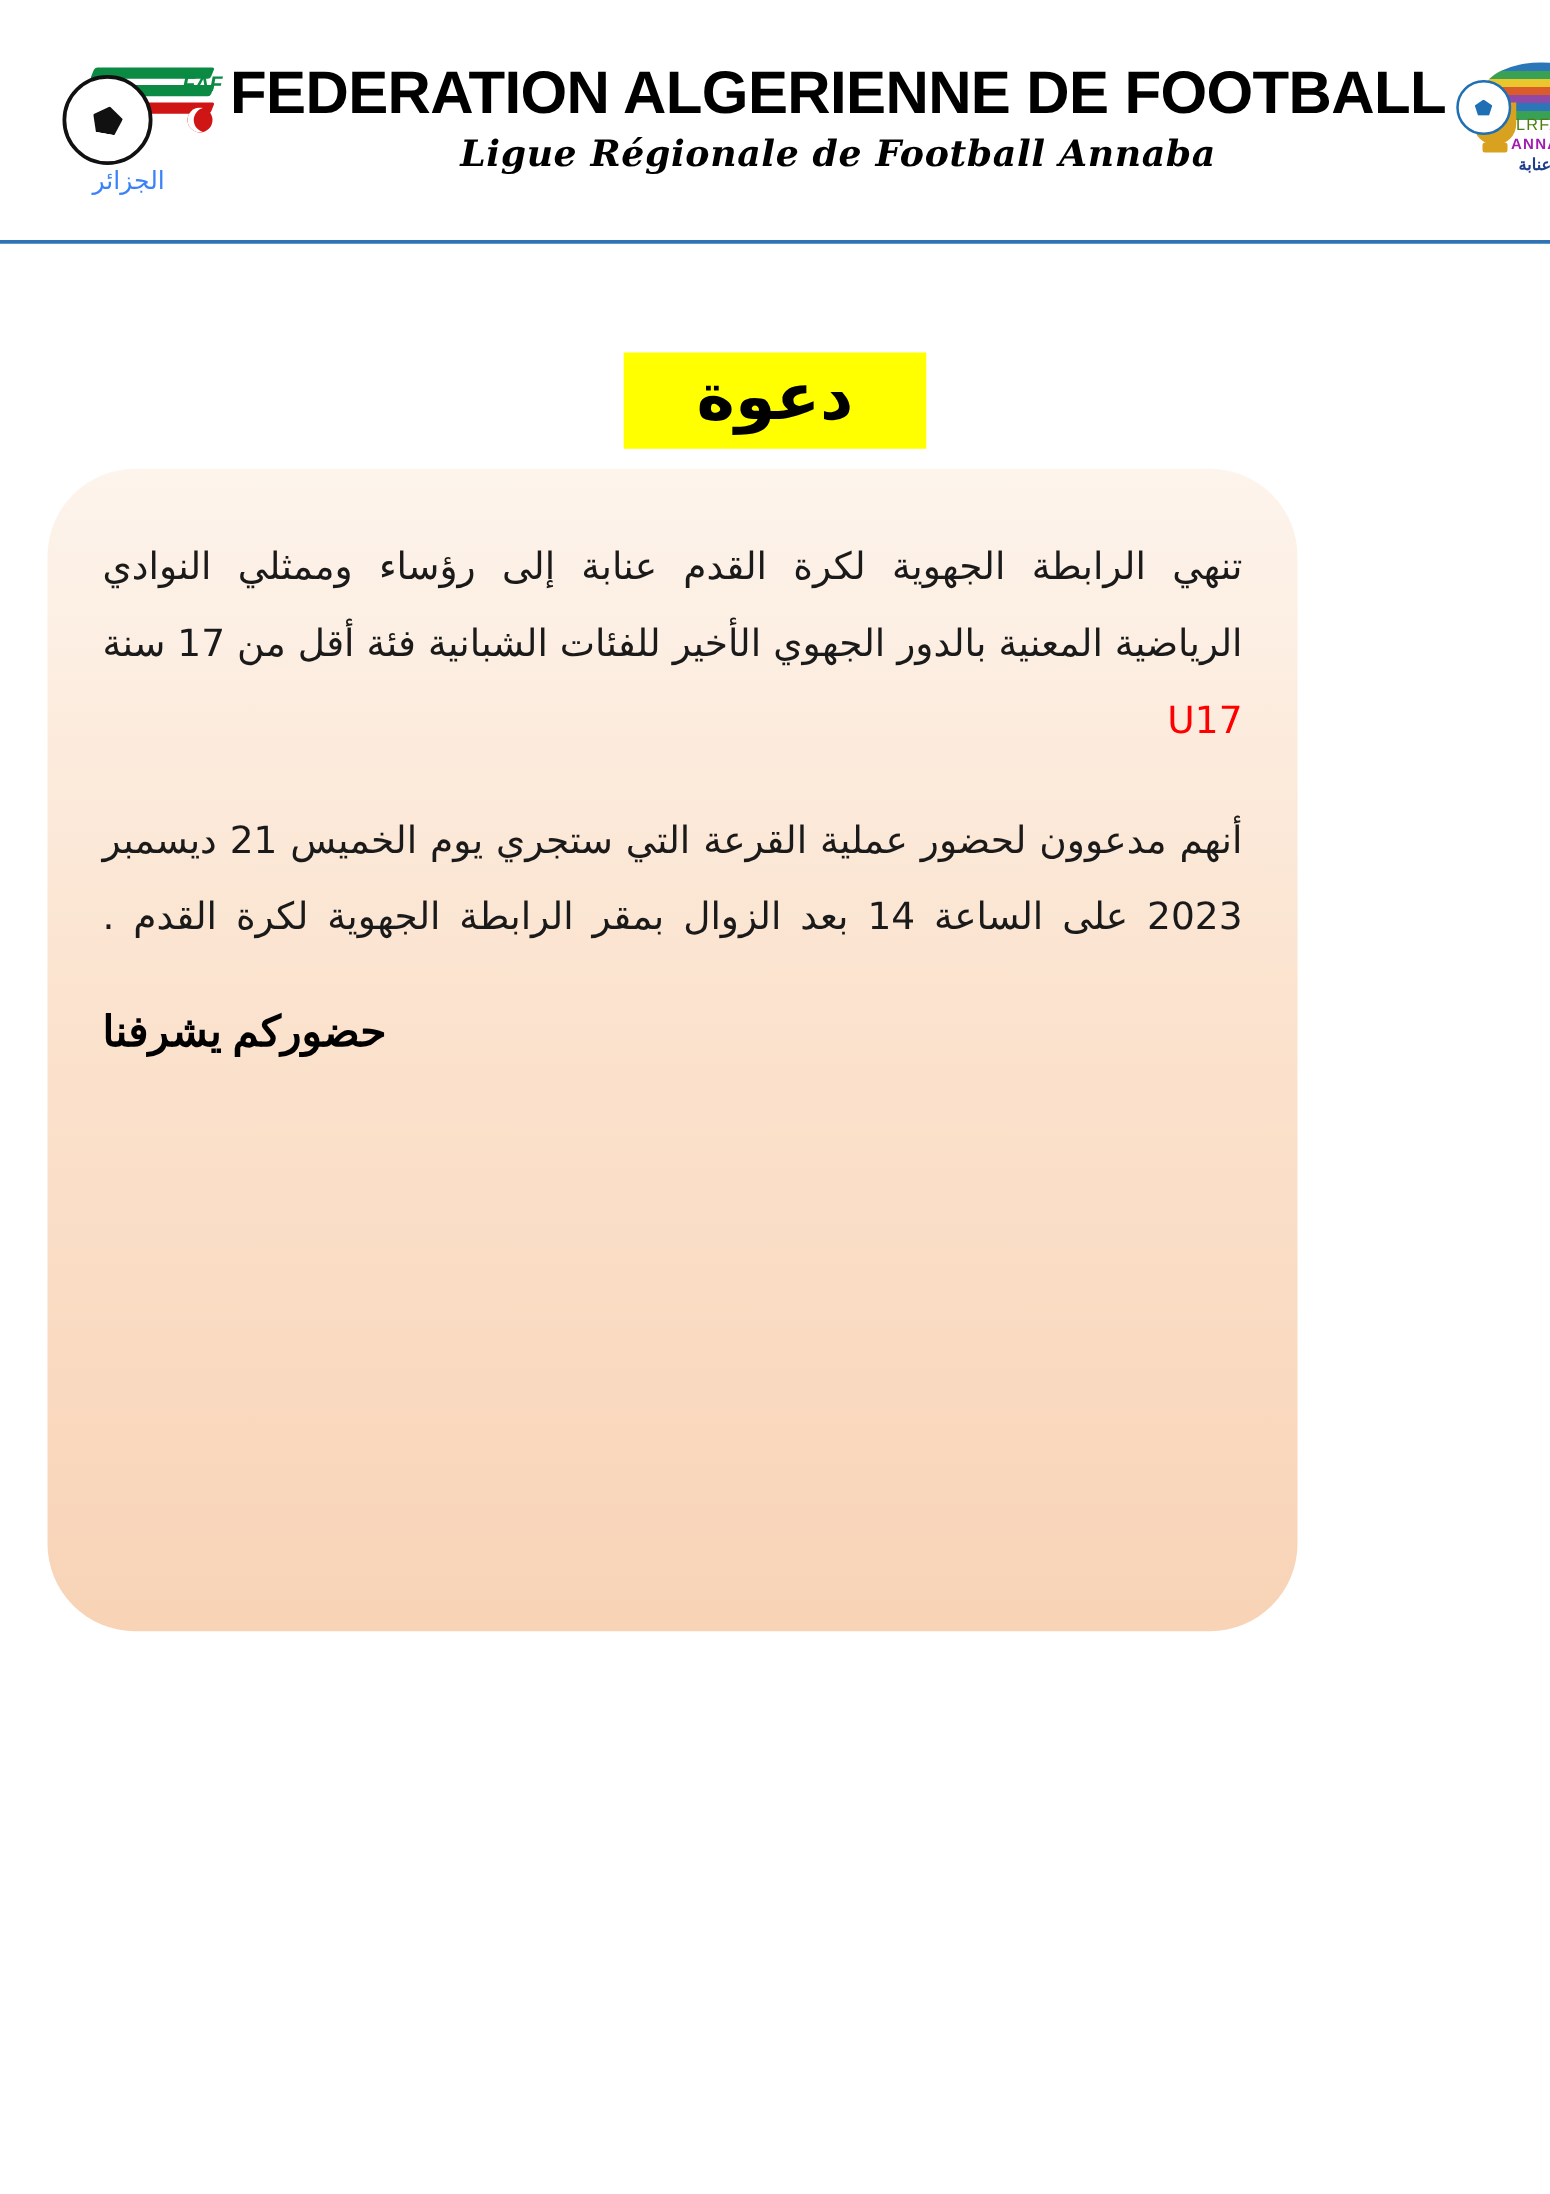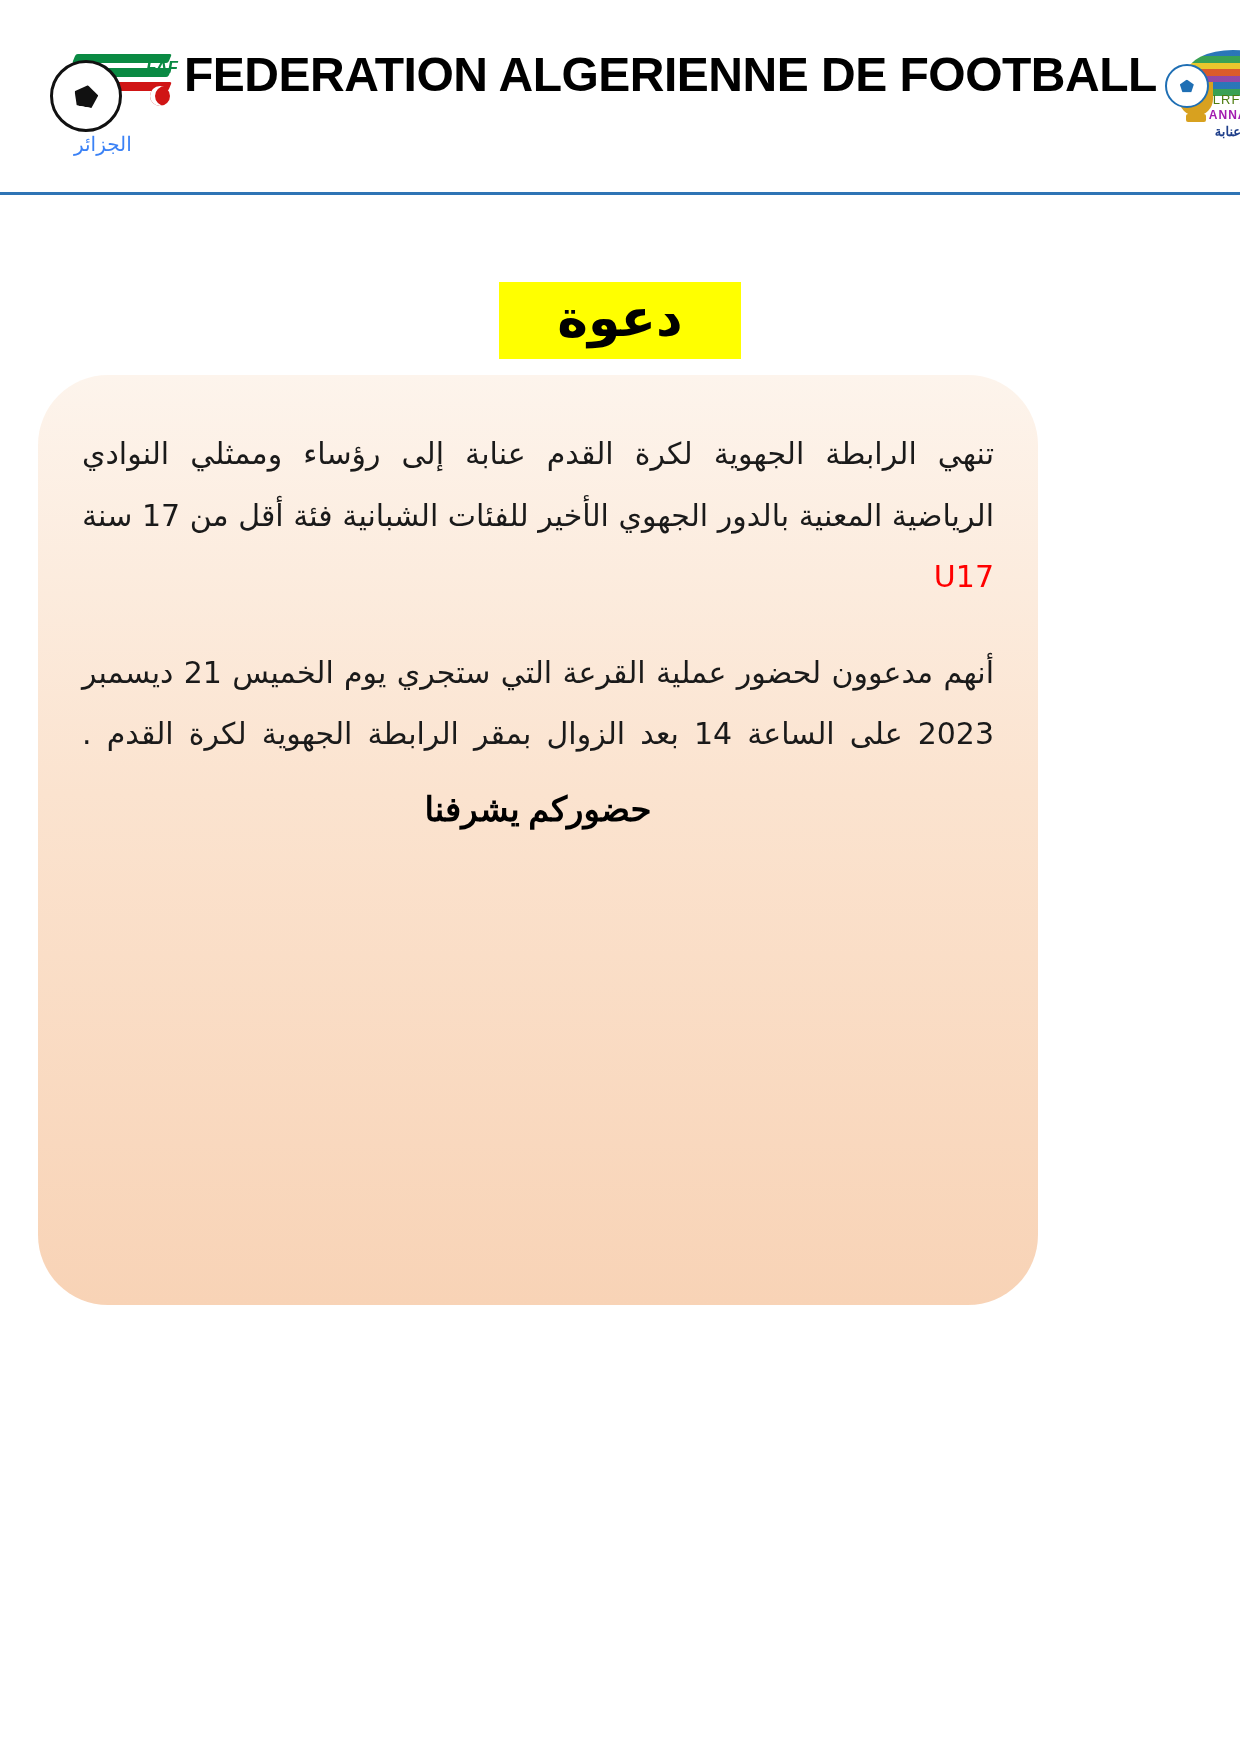--- a/index.html
+++ b/index.html
@@ -282,25 +282,25 @@
   }
   .para + .para {
     margin-top: 34px;
   }
   .u17 {
     color: #ff0000;
     letter-spacing: 0;
   }
   .closing {
     direction: rtl;
-    text-align: center;
+    text-align: left;
     font-family: "Liberation Serif", serif;
     font-weight: bold;
     font-size: 34px;
-    margin-top: 24px;
+    margin-top: 40px;
     padding: 0 14px;
     letter-spacing: 0;
   }
 </style>
 </head>
 <body>
 
 <div class="header">
   <div class="header-inner">
 
@@ -309,20 +309,21 @@
       <div class="faf-stripe s2"></div>
       <div class="faf-stripe s3"></div>
       <div class="faf-ball"></div>
       <div class="faf-faf-text">FAF</div>
       <div class="faf-crescent"></div>
       <div class="faf-arabic">الجزائر</div>
     </div>
 
     <div class="titles">
       <div class="title-main">FEDERATION ALGERIENNE DE FOOTBALL</div>
+      <div class="title-sub">Ligue Régionale de Football Annaba</div>
     </div>
 
     <div class="logo-right">
       <div class="lrfa-arc"></div>
       <div class="lrfa-cup"></div>
       <div class="lrfa-ball"></div>
       <div class="lrfa-text">LRFA</div>
       <div class="lrfa-text2">ANNABA</div>
       <div class="lrfa-ar">عنابة</div>
     </div>

